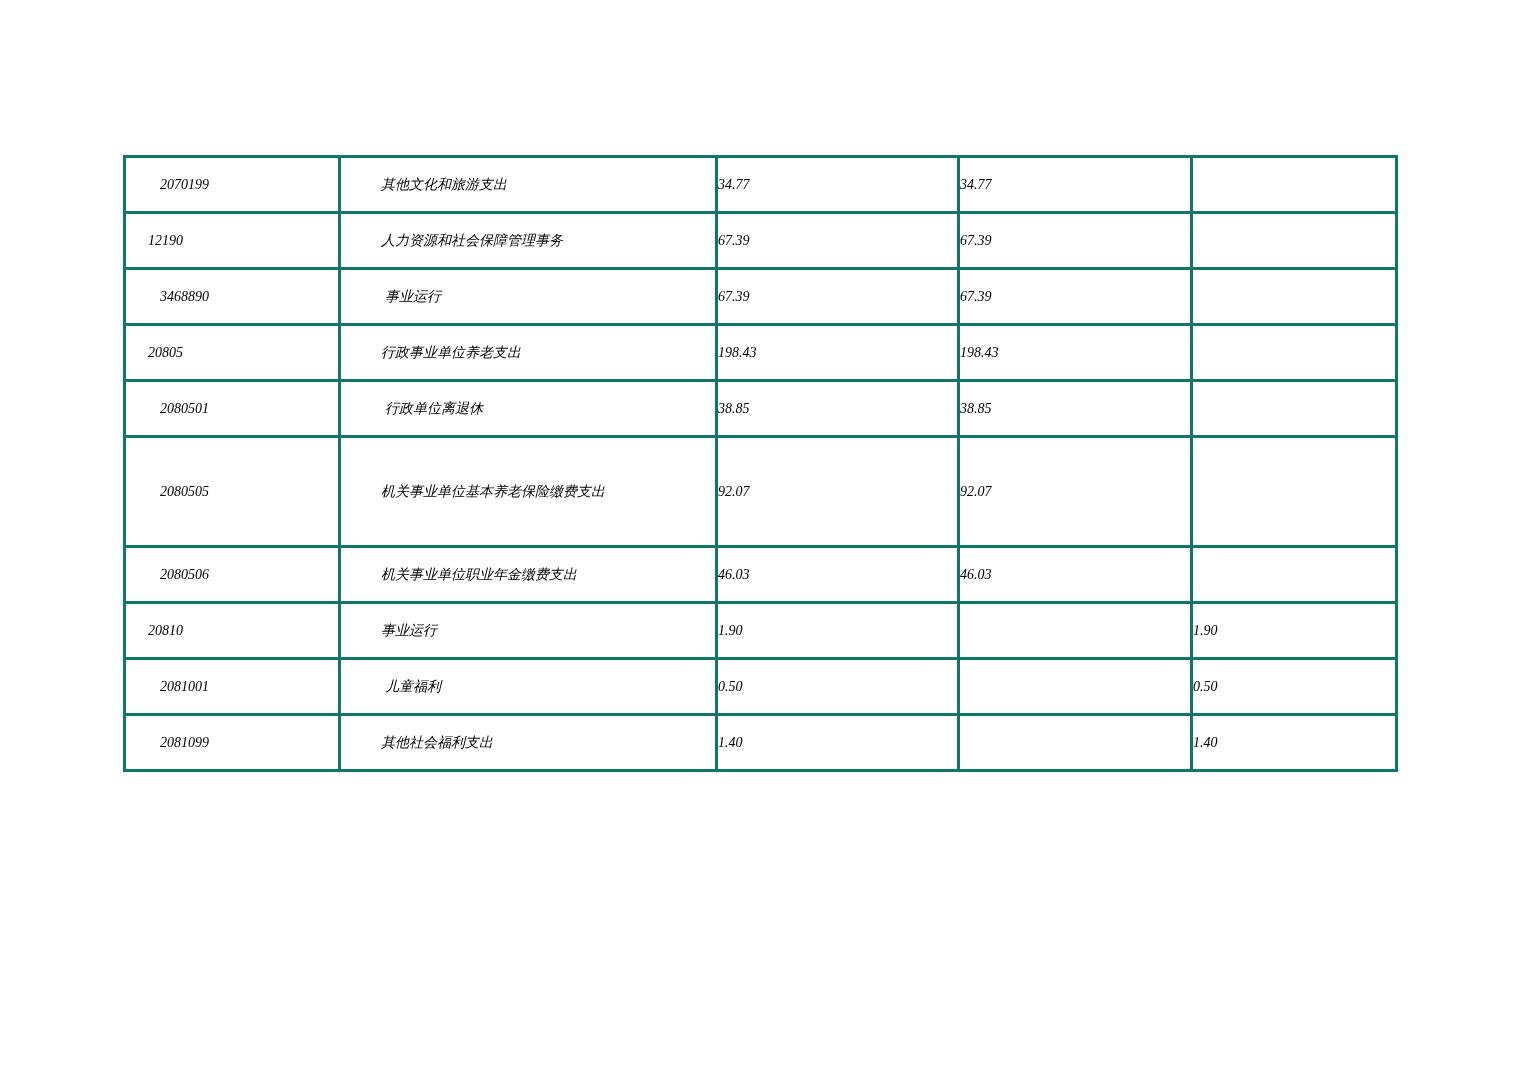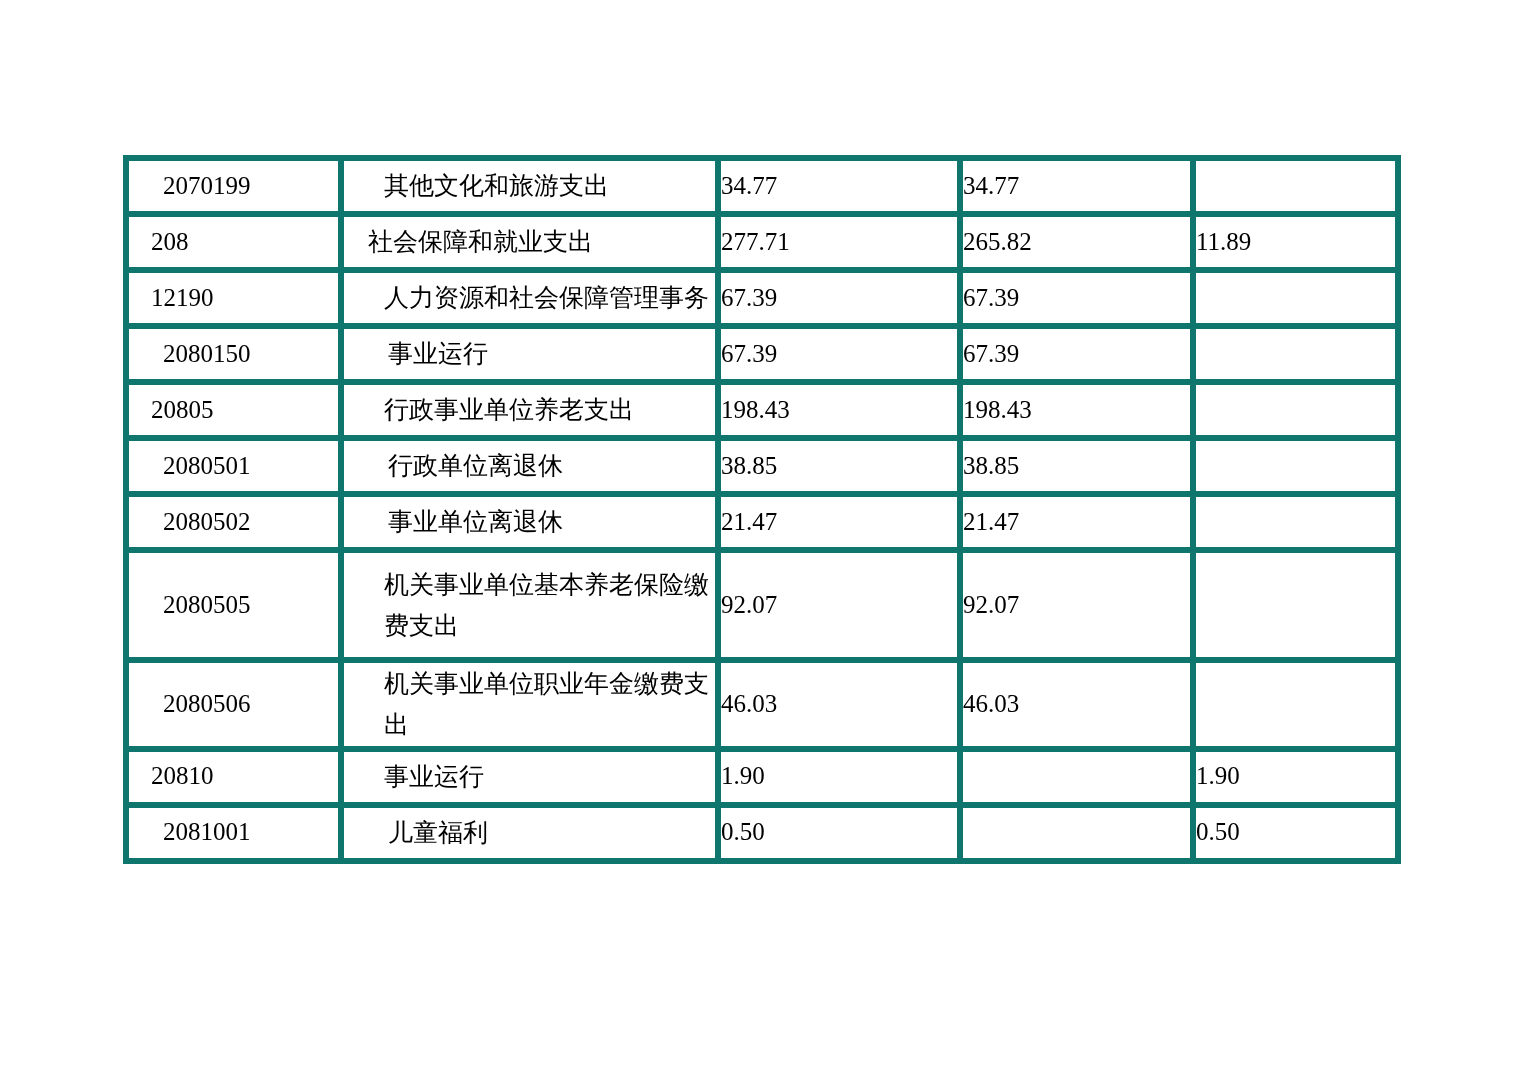--- a/index.html
+++ b/index.html
@@ -25,27 +25,28 @@
   }
   .budget-table {
     position: absolute;
     left: 123px;
     top: 155px;
     width: 1272px;
     border-collapse: collapse;
     table-layout: fixed;
   }
   .budget-table td {
-    border: 6px solid #0f766e;
+    border: 3px solid #0f766e;
     padding: 0;
     vertical-align: middle;
-    font-size: 25px;
+    font-size: 14px;
     line-height: 1.55;
     height: 56px;
     box-sizing: border-box;
+    font-style: italic;
   }
   .col-code   { width: 215px; }
   .col-name   { width: 377px; }
   .col-total  { width: 242px; }
   .col-basic  { width: 233px; }
   .col-proj   { width: 205px; }
 
   .cell-code {
     padding-left: 34px;
     text-align: left;
@@ -90,39 +91,30 @@
         <tr>
           <td class="cell-code indent-2">2070199</td>
           <td class="cell-name indent-2">
             <span class="wrap-name">其他文化和旅游支出</span>
           </td>
           <td class="cell-num">34.77</td>
           <td class="cell-num">34.77</td>
           <td class="cell-num"></td>
         </tr>
         <tr>
-          <td class="cell-code indent-1">208</td>
-          <td class="cell-name indent-1">
-            <span class="wrap-name">社会保障和就业支出</span>
-          </td>
-          <td class="cell-num">277.71</td>
-          <td class="cell-num">265.82</td>
-          <td class="cell-num">11.89</td>
-        </tr>
-        <tr>
           <td class="cell-code indent-3">12190</td>
           <td class="cell-name indent-2">
             <span class="wrap-name">人力资源和社会保障管理事务</span>
           </td>
           <td class="cell-num">67.39</td>
           <td class="cell-num">67.39</td>
           <td class="cell-num"></td>
         </tr>
         <tr>
-          <td class="cell-code indent-2">2080150</td>
+          <td class="cell-code indent-2">3468890</td>
           <td class="cell-name indent-3">
             <span class="wrap-name">事业运行</span>
           </td>
           <td class="cell-num">67.39</td>
           <td class="cell-num">67.39</td>
           <td class="cell-num"></td>
         </tr>
         <tr>
           <td class="cell-code indent-1">20805</td>
           <td class="cell-name indent-2">
@@ -132,29 +124,20 @@
           <td class="cell-num">198.43</td>
           <td class="cell-num"></td>
         </tr>
         <tr>
           <td class="cell-code indent-2">2080501</td>
           <td class="cell-name indent-3">
             <span class="wrap-name">行政单位离退休</span>
           </td>
           <td class="cell-num">38.85</td>
           <td class="cell-num">38.85</td>
-          <td class="cell-num"></td>
-        </tr>
-        <tr>
-          <td class="cell-code indent-2">2080502</td>
-          <td class="cell-name indent-3">
-            <span class="wrap-name">事业单位离退休</span>
-          </td>
-          <td class="cell-num">21.47</td>
-          <td class="cell-num">21.47</td>
           <td class="cell-num"></td>
         </tr>
         <tr class="row-tall">
           <td class="cell-code indent-2">2080505</td>
           <td class="cell-name indent-2">
             <span class="wrap-name">机关事业单位基本养老保险缴费支出</span>
           </td>
           <td class="cell-num">92.07</td>
           <td class="cell-num">92.07</td>
           <td class="cell-num"></td>
@@ -179,15 +162,24 @@
         </tr>
         <tr>
           <td class="cell-code indent-2">2081001</td>
           <td class="cell-name indent-3">
             <span class="wrap-name">儿童福利</span>
           </td>
           <td class="cell-num">0.50</td>
           <td class="cell-num"></td>
           <td class="cell-num">0.50</td>
         </tr>
+        <tr>
+          <td class="cell-code indent-2">2081099</td>
+          <td class="cell-name indent-2">
+            <span class="wrap-name">其他社会福利支出</span>
+          </td>
+          <td class="cell-num">1.40</td>
+          <td class="cell-num"></td>
+          <td class="cell-num">1.40</td>
+        </tr>
       </tbody>
   </table>
 </div>
 
 </body></html>

